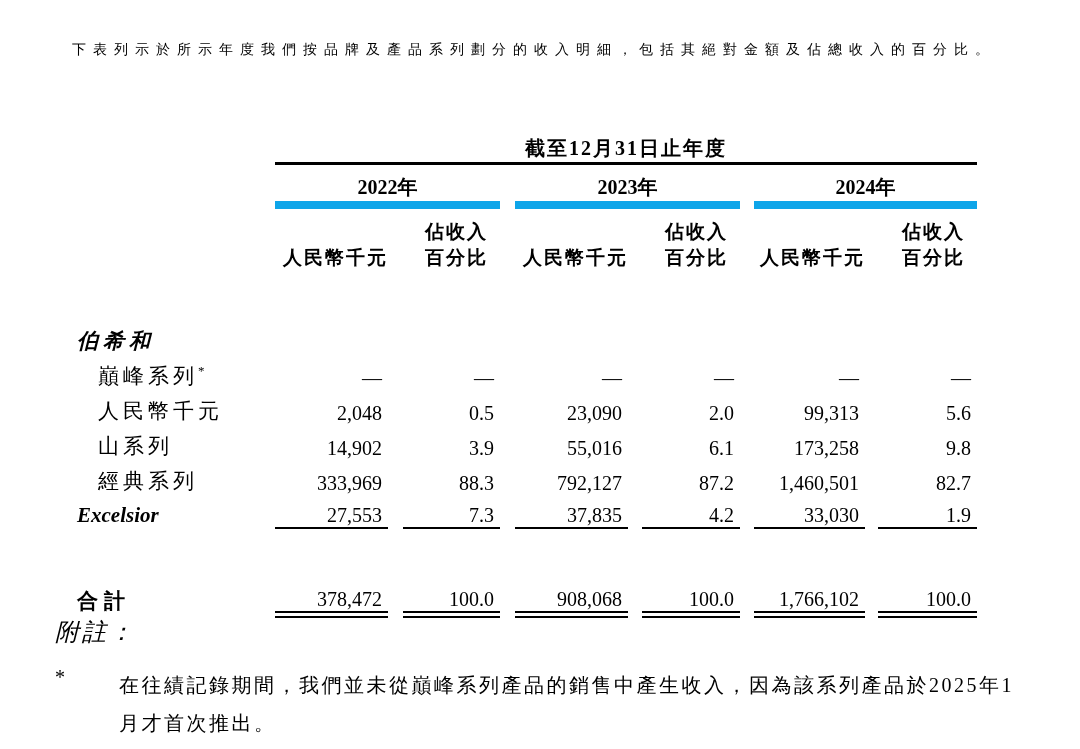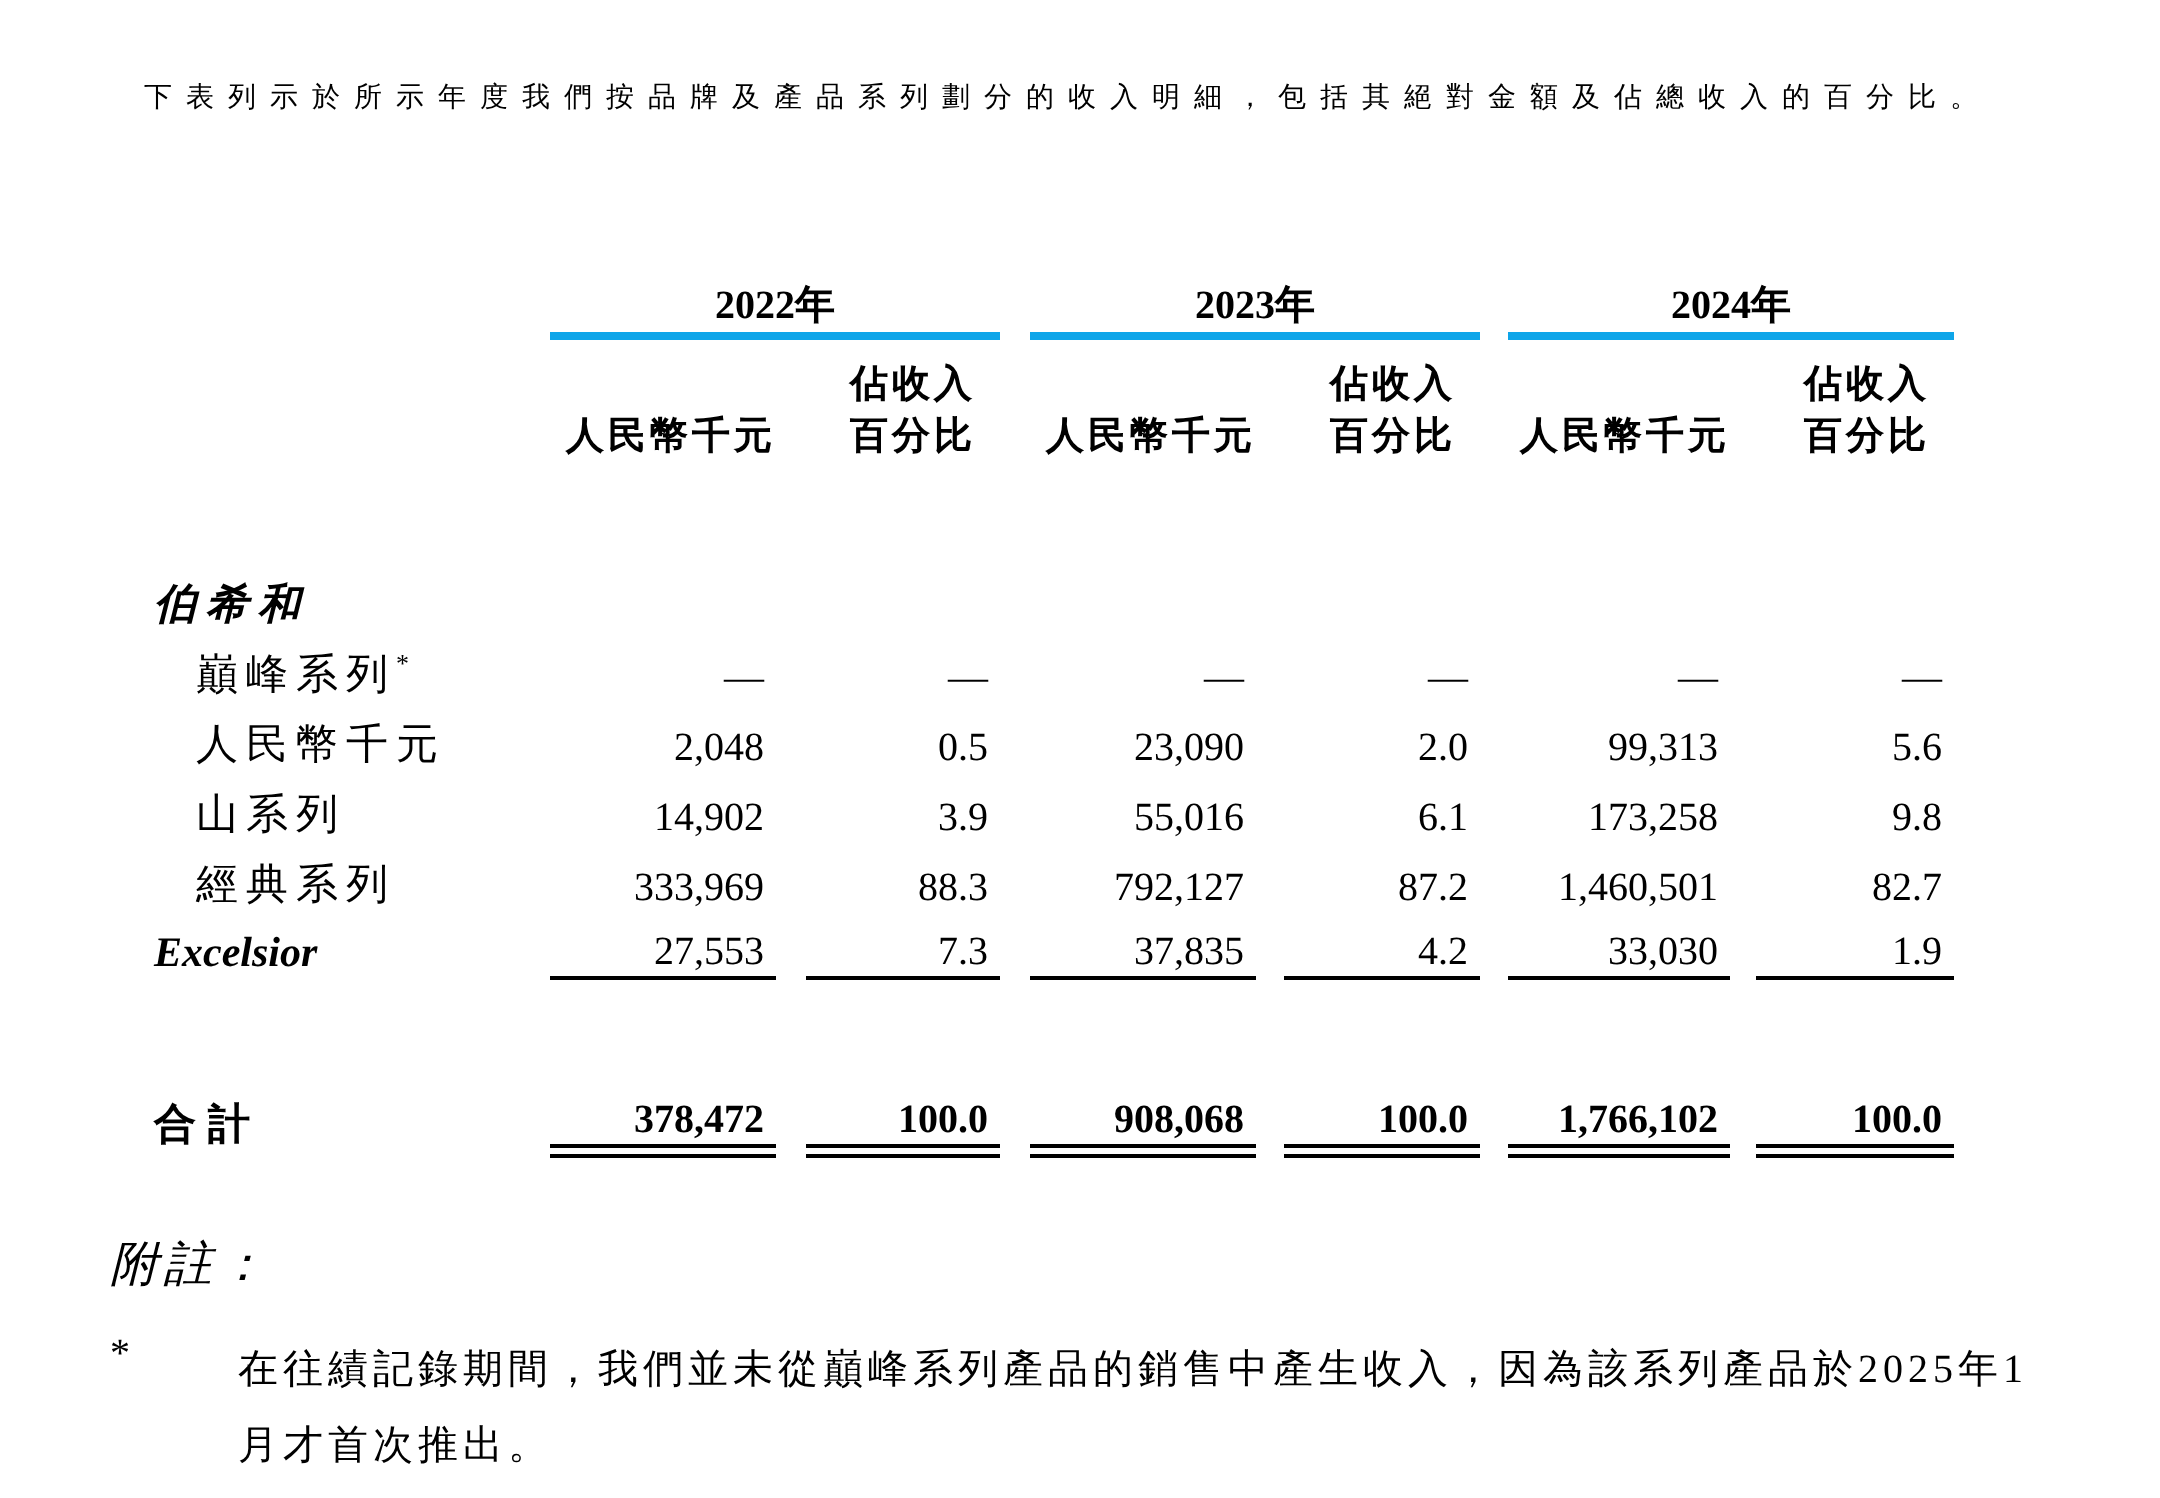--- a/index.html
+++ b/index.html
@@ -15,40 +15,40 @@
     text-indent:42px;word-break:break-all;
   }
   
   .tbl-wrap{position:absolute;left:60px;top:130px;}
   table{border-collapse:collapse;table-layout:fixed;width:917px;}
   td{padding:0;vertical-align:bottom;font-size:20px;overflow:visible;white-space:nowrap;}
   td.gap{border:none;}
   .period-row td.span{ text-align:center;font-weight:bold;font-size:20px;letter-spacing:2px;
     border-bottom:3px solid #000;height:32px;}
   .years-row td.yr{ text-align:center;font-weight:bold;font-size:20px;
-    border-bottom:4px solid #0ea5e9;height:36px;}
+    border-bottom:8px solid #0ea5e9;height:36px;}
   .subhead-row td{ height:62px;text-align:right;font-weight:bold;font-size:19px;
     font-family:"Liberation Sans","DejaVu Sans",sans-serif;letter-spacing:2px;
     line-height:26px;padding-bottom:4px;}
   .subhead-row td.pct{padding-right:12px;}
   .spacer1 td{height:44px;}
   .spacer2 td{height:46px;}
   .brand-row td{height:36px;font-weight:bold;font-style:italic;font-size:21px;letter-spacing:5px;}
   .data-row td{height:35px;}
   .lbl{padding-left:17px;letter-spacing:4px;font-size:21px;}
   .lbl.indent{padding-left:38px;}
   .lbl.brand-en{letter-spacing:0;font-weight:bold;font-style:italic;font-size:21px;}
   .num{text-align:right;padding-right:6px;font-size:20px;}
   .excelsior-row td{height:32px;}
   .excelsior-row td.num{border-bottom:2px solid #000;}
   .total-row td{height:36px;}
   .total-row td.lbl{
     font-family:Liberation Serif, serif;
     font-weight:bold;font-size:21px;letter-spacing:6px;font-style:normal;}
-  .total-row td.num{font-weight:bold;border-bottom:7px double #000;}
+  .total-row td.num{font-weight:normal;border-bottom:7px double #000;}
   sup.fn{font-size:13px;vertical-align:super;letter-spacing:0;}
   
   .notes-heading{
     position:absolute;left:55px;top:616px;
     font-style:italic;font-size:24px;letter-spacing:3px;}
   .footnote{position:absolute;left:55px;top:666px;display:flex;}
   .footnote .marker{width:64px;font-size:20px;flex:0 0 auto;}
   .footnote .fn-text{width:902px;font-size:20px;line-height:38px;letter-spacing:2.5px;word-break:break-all;}
 </style>
 </head>
@@ -67,20 +67,24 @@
         <col style="width:113px">
     <col style="width:14px">
         <col style="width:98px">
         <col style="width:14px">
     <col style="width:111px">
         <col style="width:13px">
         <col style="width:99px">
   </colgroup>
 
   <tbody>
+        <tr class="period-row">
+    <td></td>
+    <td class="span" colspan="11">截至12月31日止年度</td>
+  </tr>
 
   <tr class="years-row">
     <td></td>
     <td class="yr" colspan="3">2022年</td>
     <td class="gap"></td>
     <td class="yr" colspan="3">2023年</td>
     <td class="gap"></td>
     <td class="yr" colspan="3">2024年</td>
   </tr>
 

